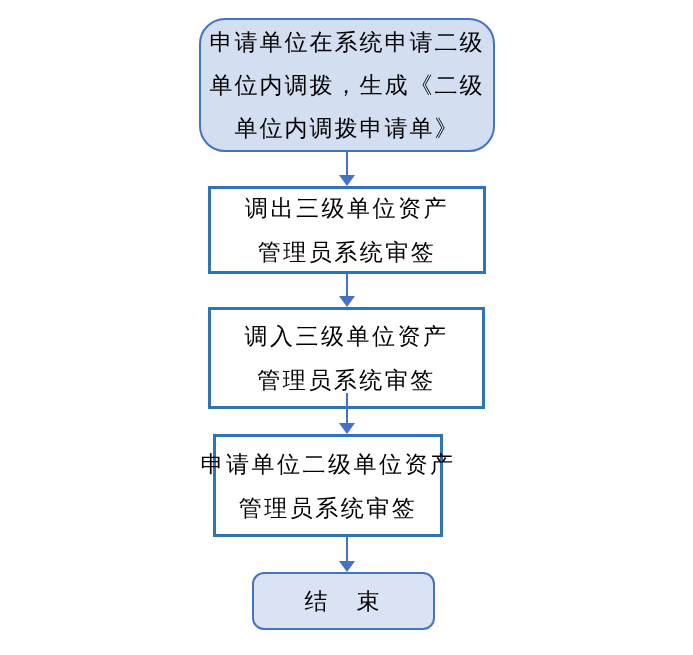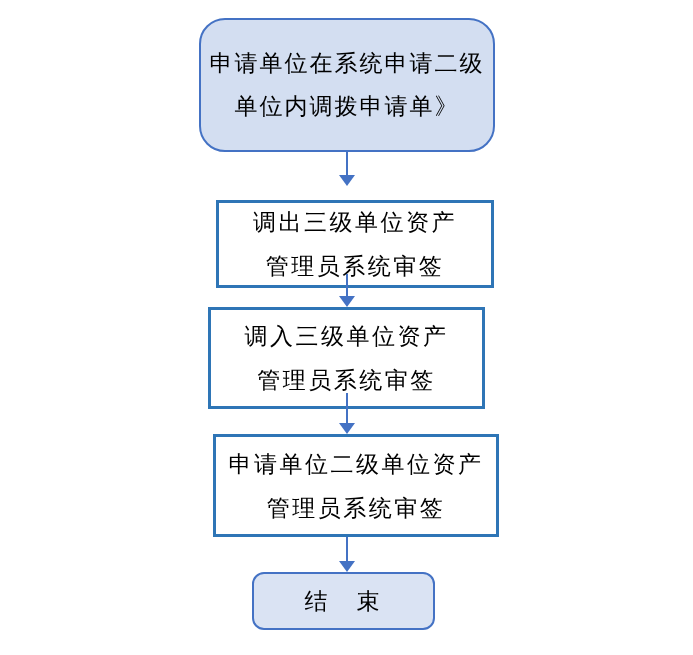--- a/index.html
+++ b/index.html
@@ -27,23 +27,23 @@
     background:#d3def1;
     border:2px solid #4472c4;
     border-radius:26px;
   }
   .process{
     background:#ffffff;
     border:3px solid #2e75b6;
   }
   .process .tline{line-height:44px;letter-spacing:2.5px;}
   .node-start{left:199px;top:18px;width:296px;height:134px;}
-  .node-step1{left:208px;top:200px;width:278px;height:88px;margin-left:8px;}
+  .node-step1{left:208px;top:186px;width:278px;height:88px;}
   .node-step2{left:208px;top:307px;width:277px;height:102px;}
-  .node-step3{left:213px;top:434px;width:286px;height:103px;}
+  .node-step3{left:213px;top:434px;width:230px;height:103px;}
   .node-end{
     left:252px;top:572px;width:183px;height:58px;
     background:#dae3f3;border:2px solid #4472c4;border-radius:12px;
   }
   .node-end .tline{letter-spacing:3px;}
   .arrow{
     position:absolute;left:339px;width:16px;
     display:flex;flex-direction:column;align-items:center;
   }
   .arrow .shaft{width:2px;flex:1 1 auto;background:#4472c4;}
@@ -58,20 +58,21 @@
   .arrow-3{top:393px;height:41px;}
   .arrow-4{top:537px;height:35px;}
 </style>
 </head>
 <body>
 
 <div class="canvas">
 
   <div class="node terminator node-start">
     <div class="tline">申请单位在系统申请二级</div>
+    <div class="tline">单位内调拨，生成《二级</div>
     <div class="tline">单位内调拨申请单》</div>
   </div>
 
   <div class="arrow arrow-1">
     <div class="shaft"></div>
     <div class="head"></div>
   </div>
 
   <div class="node process node-step1">
     <div class="tline">调出三级单位资产</div>

